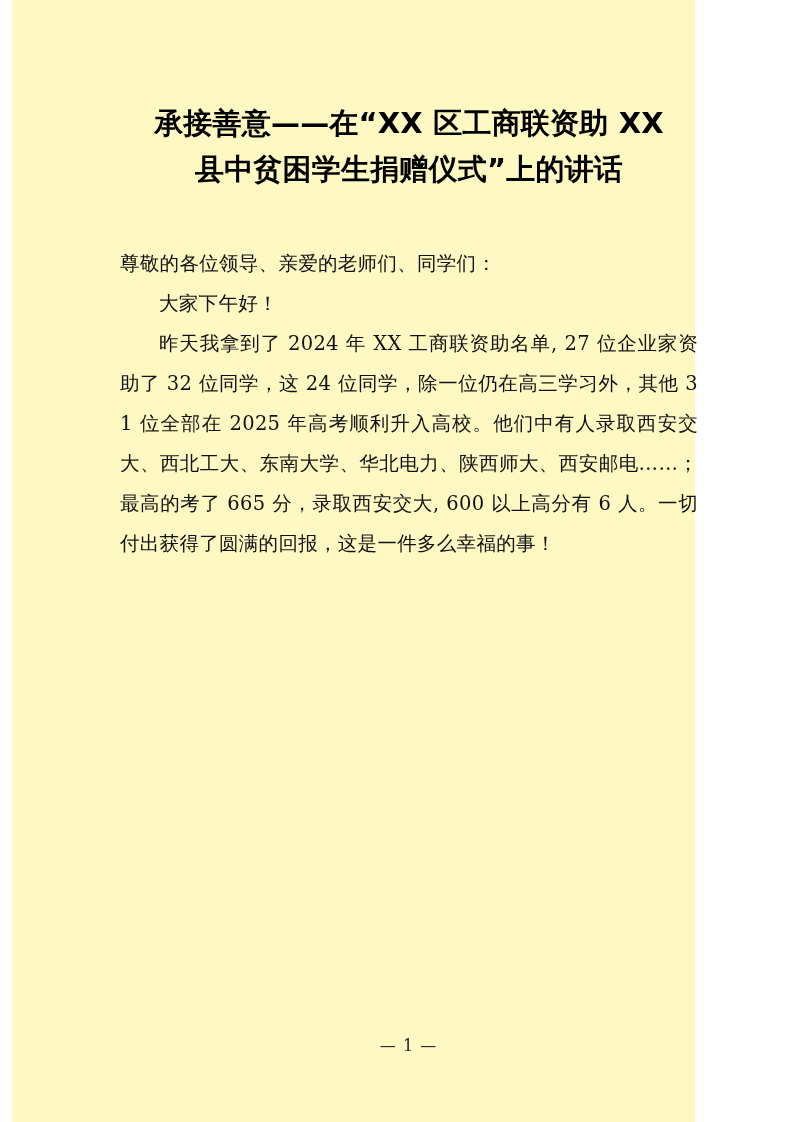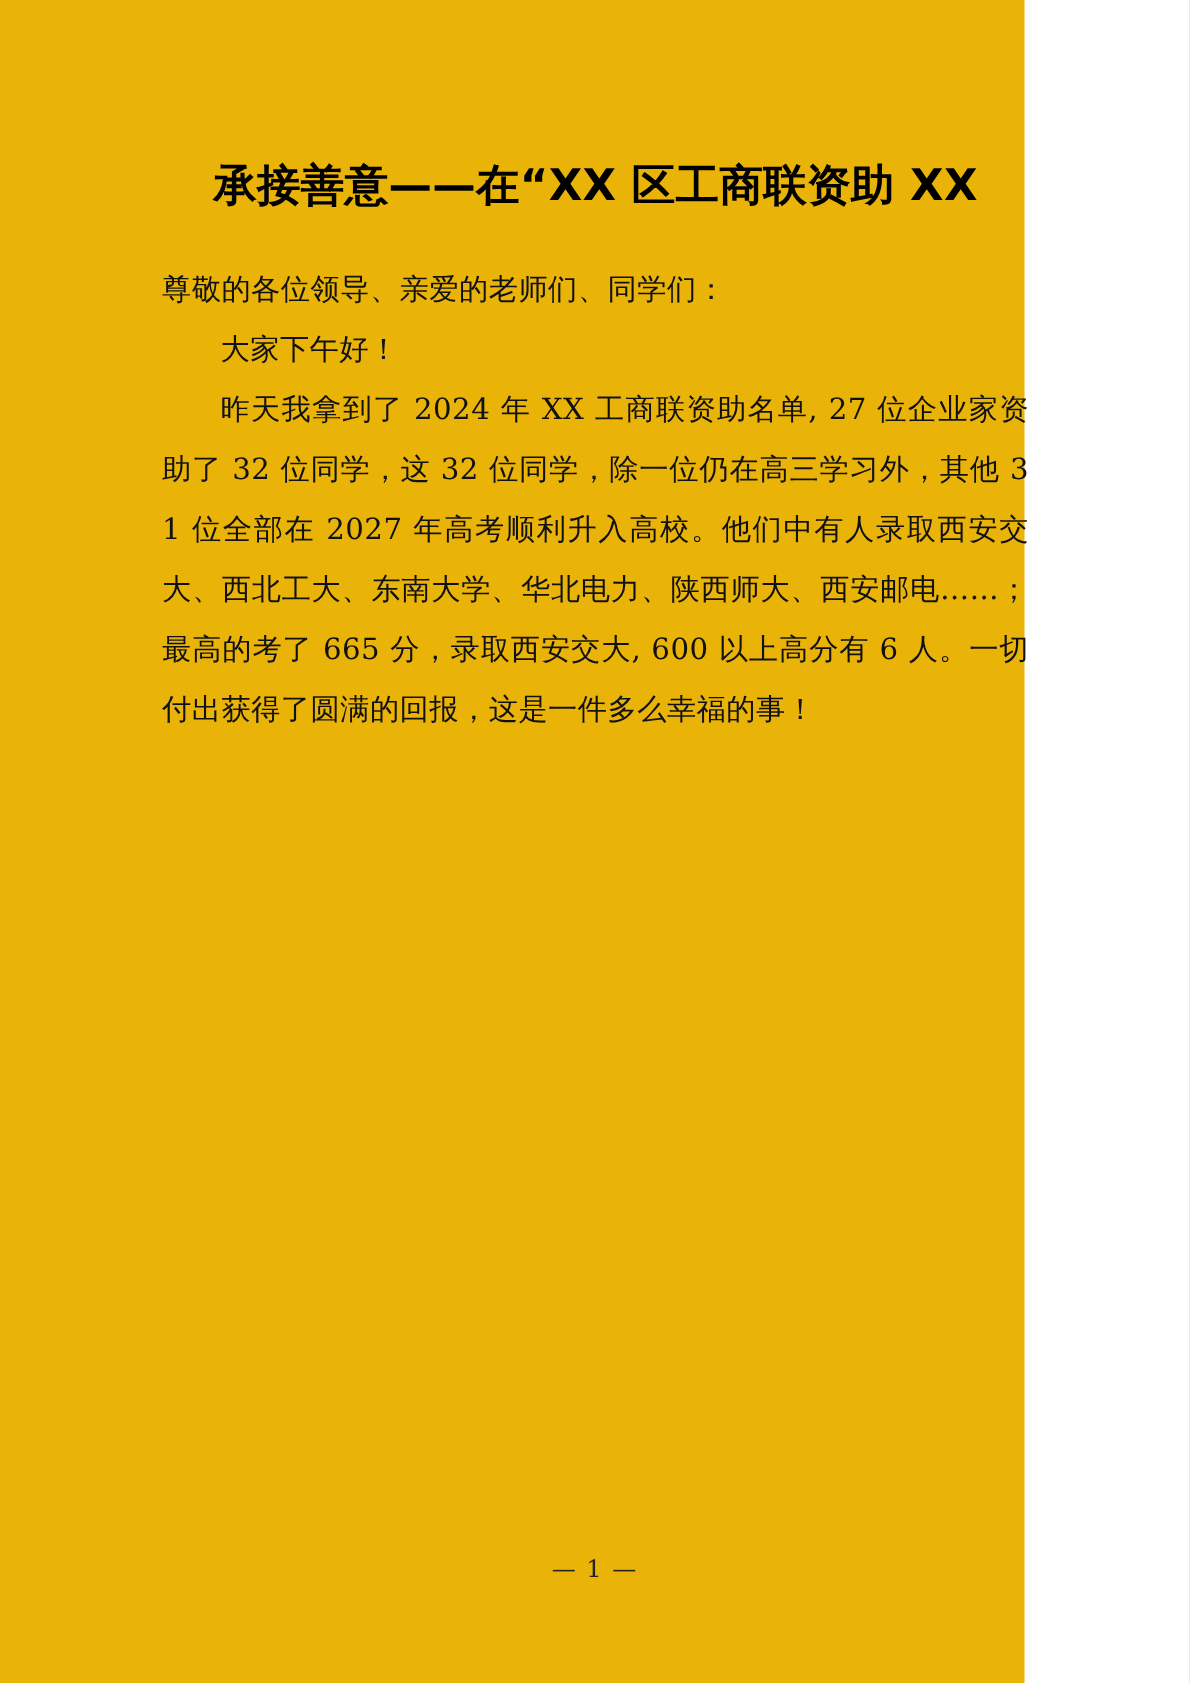--- a/index.html
+++ b/index.html
@@ -11,25 +11,25 @@
     width: 793px;
     height: 1122px;
     position: relative;
     font-family: "DejaVu Serif", "Liberation Serif", serif;
     color: #000000;
     overflow: hidden;
   }
 
   .page {
     position: absolute;
-    left: 0;
+    left: 12px;
     top: 0;
     width: 683px;
     height: 1122px;
-    background: #eab308;
+    background: #fef9c3;
   }
 
   .content {
     position: absolute;
     left: 108px;
     top: 100px;
     width: 578px;
   }
 
   
@@ -41,21 +41,21 @@
     text-align: center;
     letter-spacing: 0.2px;
     color: #000000;
     margin: 0;
     padding: 0 2px;
     word-break: break-all;
   }
 
   
   .body-block {
-    margin-top: 27px;
+    margin-top: 52px;
   }
 
   p.para {
     font-family: "DejaVu Serif", "Liberation Serif", serif;
     font-size: 19.5px;
     line-height: 40px;
     text-align: justify;
     text-justify: inter-ideograph;
     margin: 0;
     padding: 0;
@@ -83,31 +83,32 @@
 </style>
 </head>
 <body>
 
 <div class="page">
 
   <div class="content">
 
     <h1 class="doc-title">
       <span>承接善意——在“XX 区工商联资助 XX</span><br>
+      <span>县中贫困学生捐赠仪式”上的讲话</span>
     </h1>
 
     <div class="body-block">
 
       <p class="para">尊敬的各位领导、亲爱的老师们、同学们：</p>
 
       <p class="para indent">大家下午好！</p>
 
 
 
-      <p class="para indent">昨天我拿到了 2024 年 XX 工商联资助名单, 27 位企业家资助了 32 位同学，这 32 位同学，除一位仍在高三学习外，其他 31 位全部在 2027 年高考顺利升入高校。他们中有人录取西安交大、西北工大、东南大学、华北电力、陕西师大、西安邮电……；最高的考了 665 分，录取西安交大, 600 以上高分有 6 人。一切付出获得了圆满的回报，这是一件多么幸福的事！</p>
+      <p class="para indent">昨天我拿到了 2024 年 XX 工商联资助名单, 27 位企业家资助了 32 位同学，这 24 位同学，除一位仍在高三学习外，其他 31 位全部在 2025 年高考顺利升入高校。他们中有人录取西安交大、西北工大、东南大学、华北电力、陕西师大、西安邮电……；最高的考了 665 分，录取西安交大, 600 以上高分有 6 人。一切付出获得了圆满的回报，这是一件多么幸福的事！</p>
 
     </div>
 
   </div>
 
   <div class="page-footer">— 1 —</div>
 
 </div>
 
 </body></html>

